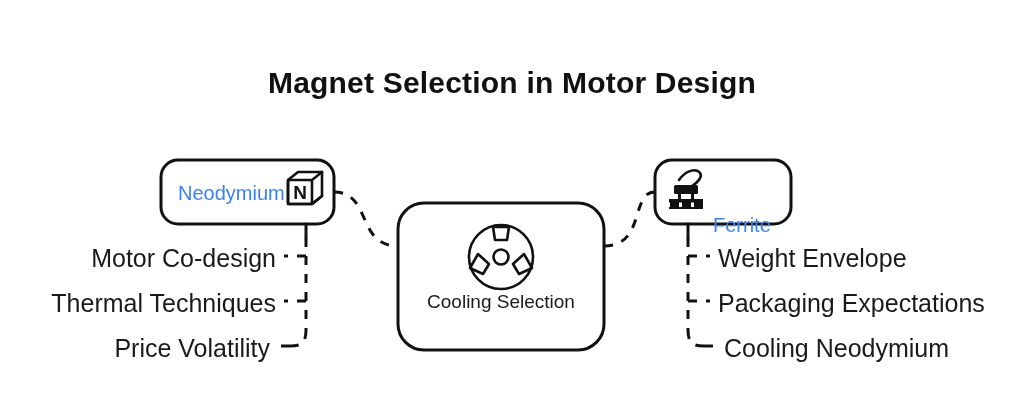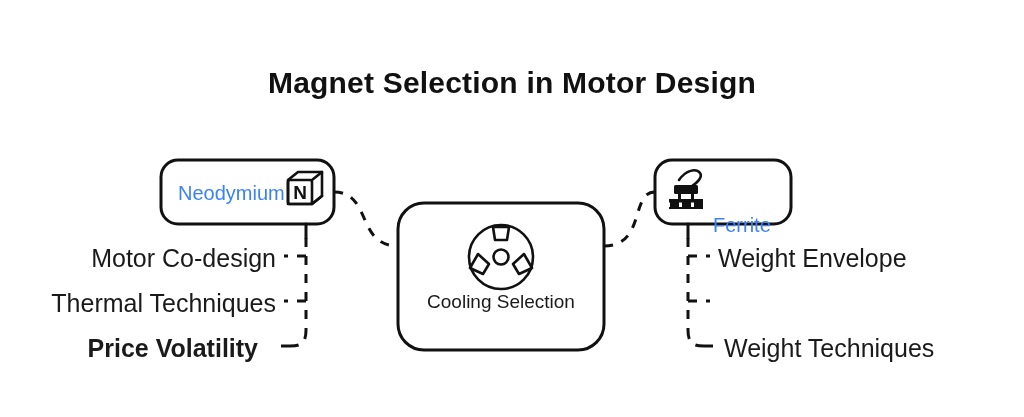--- a/index.html
+++ b/index.html
@@ -167,20 +167,21 @@
   <div class="node-label" style="left:178px; top:182px;">Neodymium</div>
 
   <div class="node-label" style="left:713px; top:198px;margin-top:16px;">Ferrite</div>
 
   <div class="center-label">Cooling Selection</div>
 
   <div class="leaf-label leaf-left" style="left:26px; top:244px; width:250px;">Motor Co-design</div>
 
   <div class="leaf-label leaf-left" style="left:26px; top:289px; width:250px;">Thermal Techniques</div>
 
-  <div class="leaf-label leaf-left" style="left:8px; top:334px; width:250px;font-weight:bold;">Price Volatility</div>
+  <div class="leaf-label leaf-left" style="left:20px; top:334px; width:250px;">Price Volatility</div>
 
   <div class="leaf-label leaf-right" style="left:718px; top:244px;">Weight Envelope</div>
 
+  <div class="leaf-label leaf-right" style="left:718px; top:289px;">Packaging Expectations</div>
 
-  <div class="leaf-label leaf-right" style="left:724px; top:334px;">Weight Techniques</div>
+  <div class="leaf-label leaf-right" style="left:724px; top:334px;">Cooling Neodymium</div>
 
 </div>
 
 </body></html>

